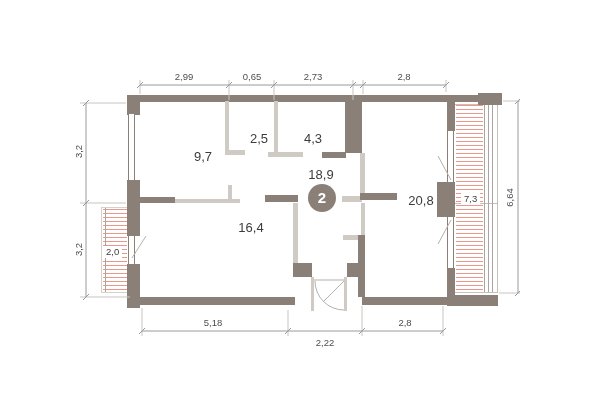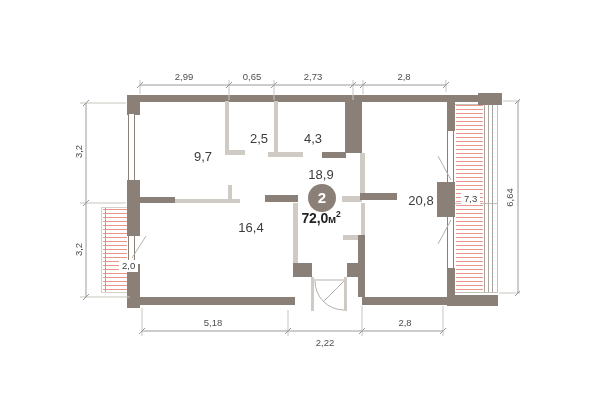--- a/index.html
+++ b/index.html
@@ -163,19 +163,18 @@
   <div class="dim rot" style="left:58px;top:146px;">3,2</div>
   <div class="dim rot" style="left:58px;top:244px;">3,2</div>
   <div class="dim rot" style="left:489px;top:192px;">6,64</div>
 
   <div class="room" style="left:181px;top:151px;">9,7</div>
   <div class="room" style="left:237px;top:133px;">2,5</div>
   <div class="room" style="left:291px;top:133px;">4,3</div>
   <div class="room" style="left:299px;top:169px;">18,9</div>
   <div class="room" style="left:399px;top:195px;">20,8</div>
   <div class="room" style="left:229px;top:222px;">16,4</div>
-  <div class="room onhatch" style="left:119px;top:246px;margin-top:14px;">2,0</div>
+  <div class="room onhatch" style="left:103px;top:246px;">2,0</div>
   <div class="room onhatch" style="left:461px;top:193px;">7,3</div>
 
   <div class="badge" style="left:308px;top:184px;">2</div>
-  <div class="total" style="left:283px;top:207px;"><span>72,0</span><span class="u">м</span><span class="p">2</span></div>
 
 </div>
 
 </body></html>

